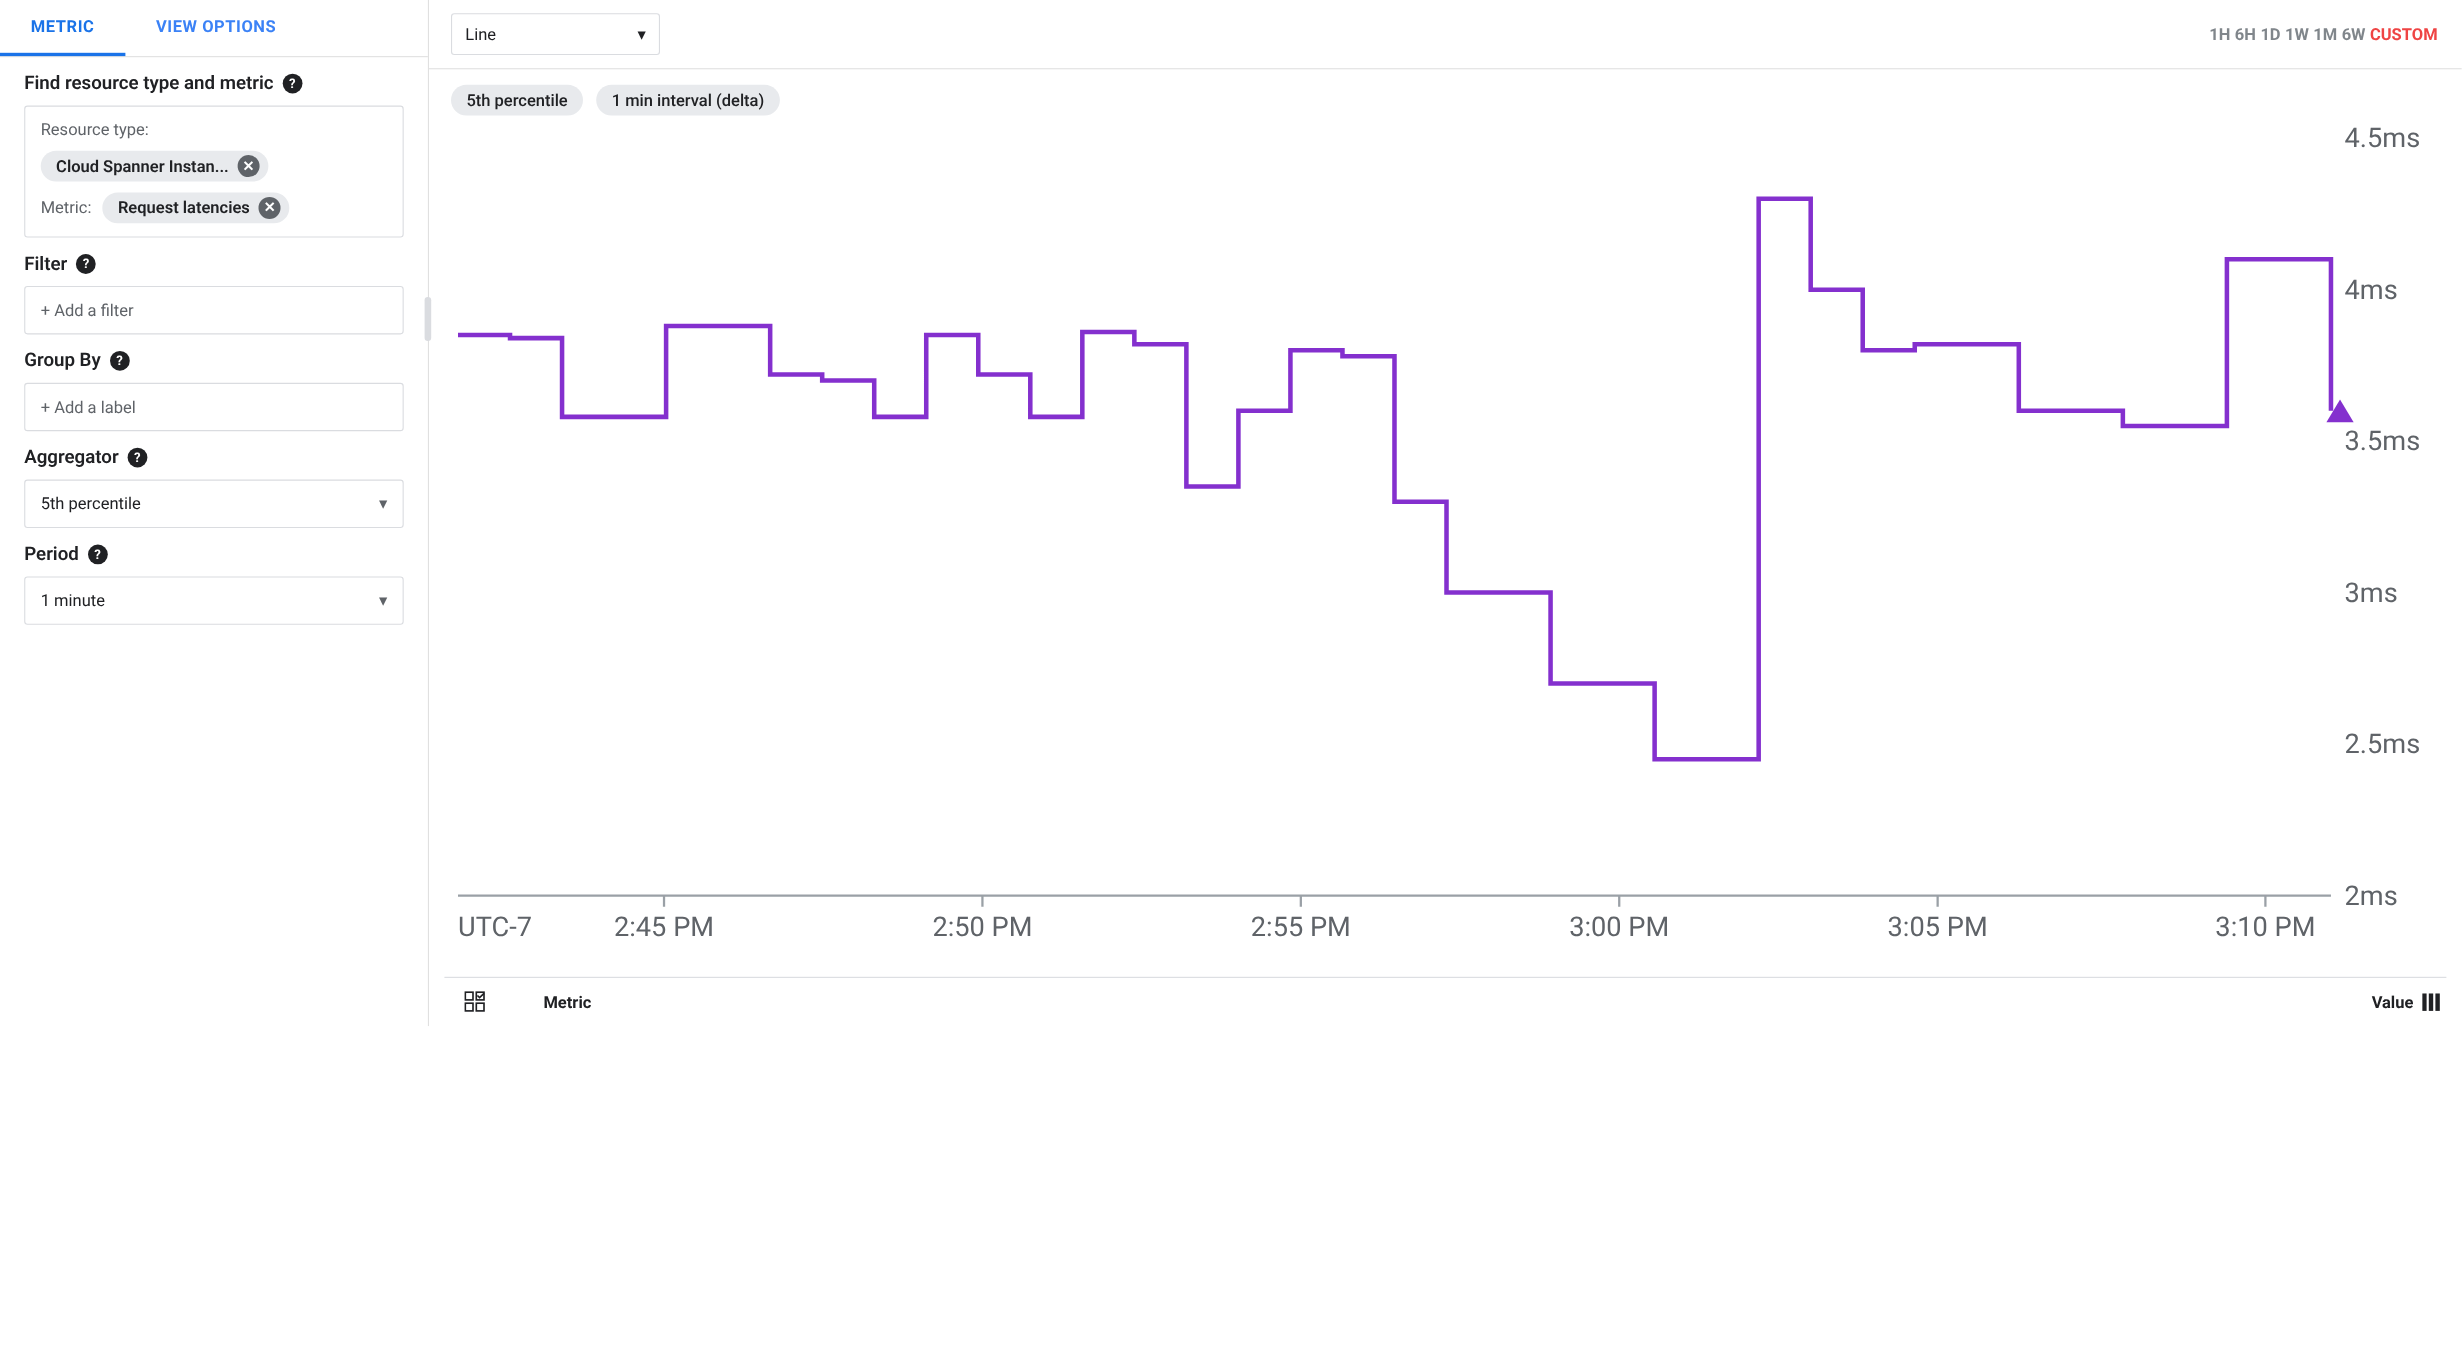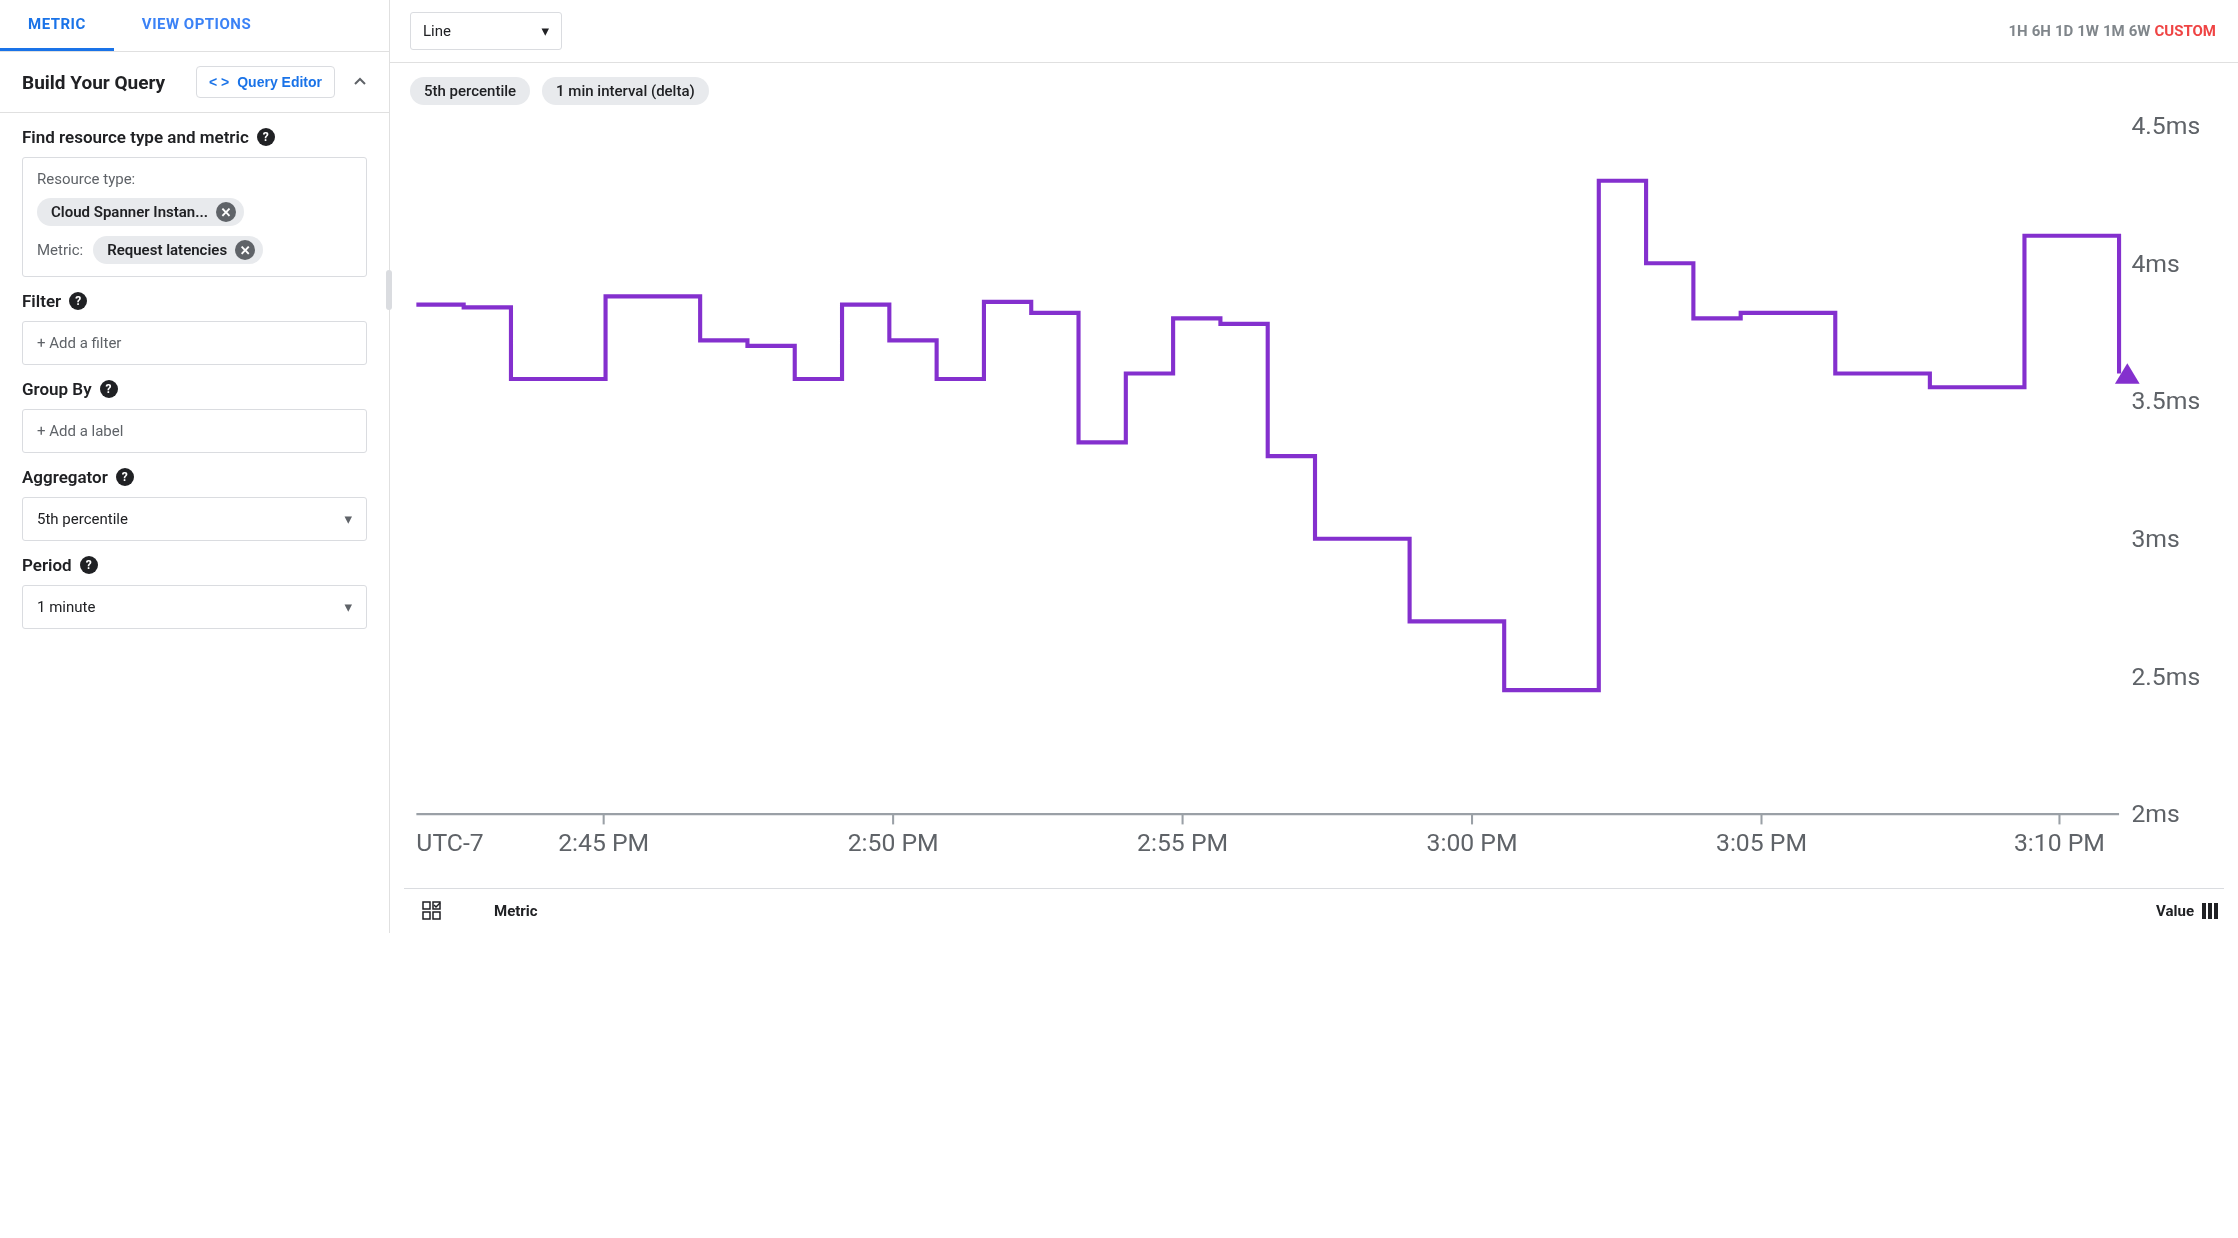--- a/index.html
+++ b/index.html
@@ -22,21 +22,21 @@
   .chips-row + .chips-row { margin-top:10px; }
   .rowlabel { color:#5f6368; font-size:15px; }
   .chip { background:#e8eaed; border-radius:16px; padding:4px 8px 4px 14px; display:flex; align-items:center; gap:8px; font-size:15px; font-weight:600; color:#202124; max-width:100%; }
   .chip.small-pad { padding:5px 14px; font-weight:500; }
   .chip-x { width:20px; height:20px; border-radius:50%; background:#5f6368; color:#fff; display:inline-flex; align-items:center; justify-content:center; font-size:13px; cursor:pointer; }
   .input-like { border:1px solid #dadce0; border-radius:3px; padding:12px 14px; font-size:15px; color:#5f6368; cursor:text; }
   .select-like { border:1px solid #dadce0; border-radius:3px; padding:12px 14px; font-size:15px; color:#202124; display:flex; justify-content:space-between; align-items:center; cursor:pointer; }
   .select-caret { color:#5f6368; }
   .right-panel { flex:1; display:flex; flex-direction:column; padding: 0; min-width:0; }
   .toolbar { display:flex; align-items:center; gap:16px; padding:12px 20px; border-bottom:1px solid #e0e0e0; }
-  .chart-type-select { border:1px solid #dadce0; border-radius:3px; padding:9px 12px; font-size:15px; color:#202124; display:flex; justify-content:space-between; align-items:center; width:152px; cursor:pointer; }
+  .chart-type-select { border:1px solid #dadce0; border-radius:3px; padding:9px 12px; font-size:15px; color:#202124; display:flex; justify-content:space-between; align-items:center; width:190px; cursor:pointer; }
   .time-range { margin-left:auto; display:flex; }
   .time-btn { font-size:15px; font-weight:700; color:#80868b; cursor:pointer; padding:4px 2px; }
   .time-btn.active { color:#ef4444; }
   .chips-strip { display:flex; gap:12px; padding:14px 20px 0 20px; }
   .chart-wrap { padding:0px 20px 0 14px; }
   svg.chart { width:100%; display:block; }
   .legend-area { border-top:1px solid #dadce0; margin:0 14px; }
   .legend-head { display:flex; align-items:center; padding:12px 4px; font-weight:700; font-size:15px; }
   .legend-row { display:flex; align-items:center; padding:10px 4px 18px 4px; font-size:15px; border-top:1px solid #e8eaed; }
   .col-icon { width:48px; display:flex; justify-content:center; }
@@ -48,34 +48,20 @@
   .drag-handle { position:absolute; left:386px; top:270px; width:6px; height:40px; background:#dadce0; border-radius:3px; cursor:col-resize; }
 </style>
 </head>
 <body>
 
 <div class="app" style="position:relative">
   <div class="left-panel">
     <div class="tabs">
       <div class="tab active">METRIC</div>
       <div class="tab">VIEW OPTIONS</div>
-    </div>
-    <div class="accordion-head">
-      <h2>Build Your Query</h2>
-      <div class="head-actions">
-        <button class="btn-outline">
-          <span style="color:#1a73e8;font-weight:700">&lt; &gt;</span>
-          <span>Query Editor</span>
-        </button>
-        <span class="caret-btn">
-          <svg width="14" height="14" viewBox="0 0 14 14">
-              <path fill="none" stroke="#5f6368" stroke-width="2" d="M2 9 L7 4 L12 9"></path>
-            </svg>
-        </span>
-      </div>
     </div>
 
     <div class="section">
       <div class="section-label">
         <span>Find resource type and metric</span>
         <span class="help-dot">?</span>
       </div>
       <div class="boxed">
         <div class="chips-row">
           <span class="rowlabel">Resource type:</span>

